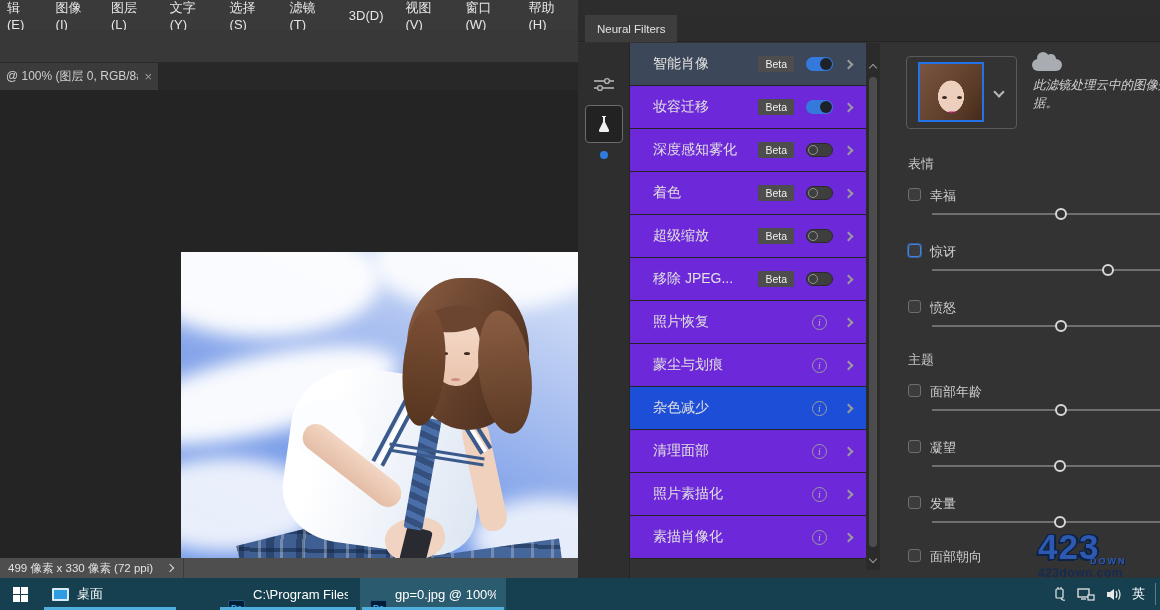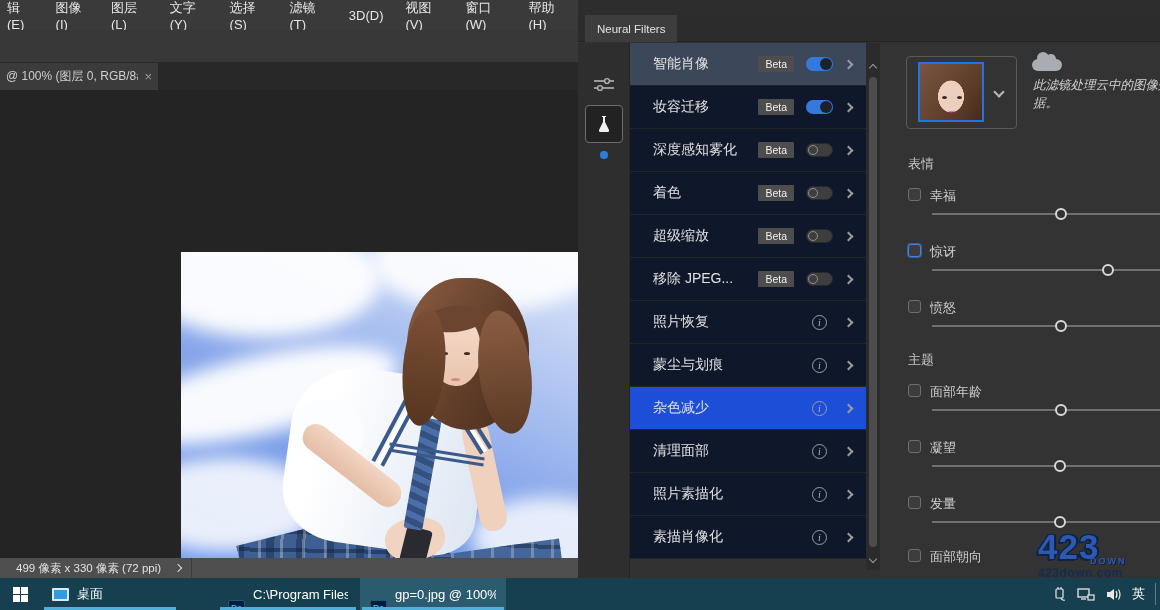--- a/index.html
+++ b/index.html
@@ -64,35 +64,35 @@
   .face { left:248px; top:62px; width:52px; height:72px; border-radius:50% 50% 48% 52%; background:linear-gradient(#f5dbca,#eac4ae); }
   .eye { width:6px; height:3px; border-radius:50%; background:#402b20; }
   .eye.l { left:261px; top:100px; } .eye.r { left:283px; top:100px; }
   .lips { left:270px; top:126px; width:9px; height:3px; border-radius:50%; background:#cd8f85; }
   .bangs { left:244px; top:54px; width:60px; height:26px; border-radius:50%; background:#6b452f; transform:rotate(-6deg); }
   .hair-l { left:222px; top:56px; width:42px; height:118px; border-radius:50%; background:linear-gradient(#7c4f36,#56351f); transform:rotate(5deg); }
   .hair-r { left:298px; top:58px; width:52px; height:124px; border-radius:50%; background:linear-gradient(#8a5d42,#5c3a25); transform:rotate(-7deg); }
 
   
   .statusbar { position:absolute; left:0; top:558px; width:578px; height:20px; background:#4e4e4e; color:#e2e2e2; font-size:11.5px; display:flex; align-items:center; }
-  .statusbar .dims { padding-left:16px;text-align:center; }
+  .statusbar .dims { padding-left:8px;text-align:center; }
   .statusbar .chev { margin-left:14px; width:6px; height:6px; border-top:1.5px solid #ddd; border-right:1.5px solid #ddd; transform:rotate(45deg); }
   .statusbar .sdiv { margin-left:10px; width:1px; height:20px; background:#3c3c3c; }
 
   
   .panel { position:absolute; left:578px; top:15px; width:582px; height:563px; background:#323232; }
   .ptabstrip { position:absolute; left:0; top:0; width:582px; height:27px; background:#2c2c2c; border-bottom:1px solid #232323; }
   .ptab { position:absolute; left:7px; top:0; height:27px; padding:0 12px; background:#3d3d3d; color:#e2e2e2; font-size:11.5px; display:flex; align-items:center; }
   .rail { position:absolute; left:0; top:28px; width:52px; height:535px; background:#2e2e2e; border-right:1px solid #252525; }
   .rail .sliders-ic { position:absolute; left:14px; top:32px; }
   .flaskbtn { position:absolute; left:7px; top:62px; width:38px; height:38px; border:1px solid #6b6b6b; border-radius:4px; background:#222; display:flex; align-items:center; justify-content:center; }
   .bluedot { position:absolute; left:22px; top:108px; width:8px; height:8px; border-radius:50%; background:#2f7ce0; }
 
   .flist { position:absolute; left:52px; top:28px; width:236px; height:535px; overflow:hidden; }
-  .frow { height:43px; border-bottom:1px solid #242424; background:#0f172a; display:flex; align-items:center; padding:0 14px 0 23px; color:#e0e0e0; font-size:14px; }
+  .frow { height:43px; border-bottom:1px solid #242424; background:#6d28d9; display:flex; align-items:center; padding:0 14px 0 23px; color:#e0e0e0; font-size:14px; }
   .frow.selected { background:#3c4759; }
   .frow.hover { background:#1d4ed8; }
   .flabel { flex:1; white-space:nowrap; overflow:hidden; }
   .fbadge { background:#4d4d4d; color:#f0f0f0; font-size:10.5px; padding:2px 7px; border-radius:1px; margin-right:12px; }
   .cslot { width:27px; display:flex; justify-content:center; margin-right:12px; }
   .toggle { width:27px; height:14px; border-radius:7px; position:relative; }
   .toggle.on { background:#3679dd; }
   .toggle.on i { position:absolute; right:1px; top:1px; width:12px; height:12px; border-radius:50%; background:#1d2129; }
   .toggle.off { background:#3e3e3e; border:1px solid #2a2a2a; }
   .toggle.off i { position:absolute; left:1px; top:1px; width:10px; height:10px; border-radius:50%; border:1.5px solid #8f8f8f; }

